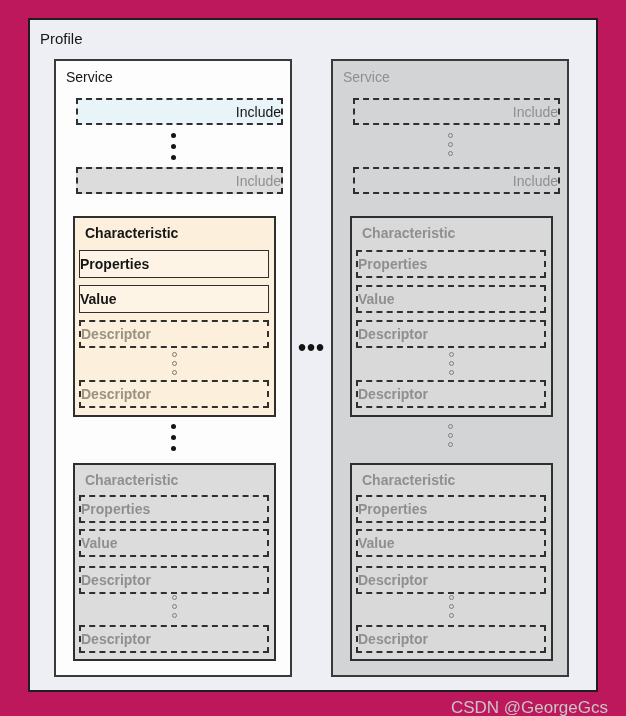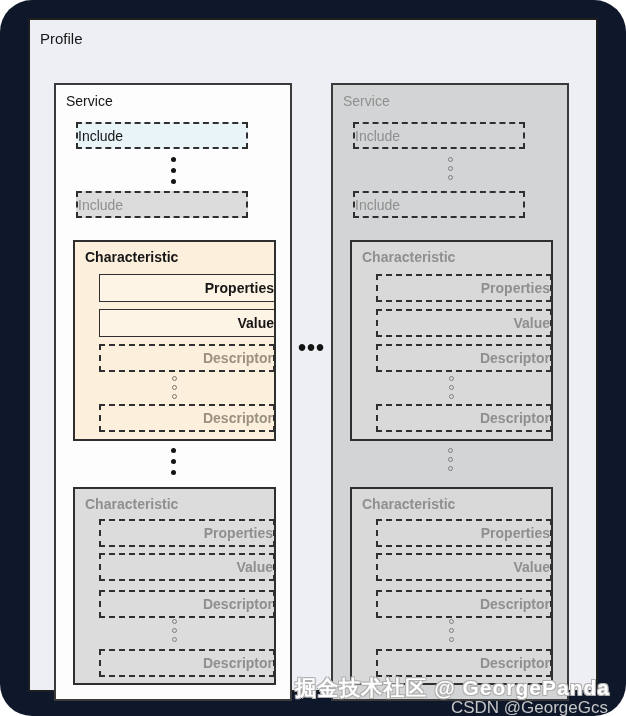--- a/index.html
+++ b/index.html
@@ -1,51 +1,51 @@
 <!DOCTYPE html>
 <html><head>
 <meta charset="utf-8">
 <style>
   html,body{margin:0;padding:0;}
   body{font-family:"Liberation Sans","DejaVu Sans",sans-serif;}
-  .page{position:relative;width:626px;height:716px;background:#0f172a;overflow:hidden;border-radius:32px;}
+  .page{position:relative;width:626px;height:716px;background:#be185d;overflow:hidden;}
 
   
   .profile{position:absolute;left:28px;top:18px;width:570px;height:674px;
     background:#edeff4;border:2px solid #1f1f1f;box-sizing:border-box;}
   .profile-label{position:absolute;left:10px;top:10px;font-size:15px;color:#161616;}
 
   
-  .svc{position:absolute;top:39px;width:238px;height:618px;border:2px solid #3a3a3a;box-sizing:border-box;margin-top:24px;}
+  .svc{position:absolute;top:39px;width:238px;height:618px;border:2px solid #3a3a3a;box-sizing:border-box;}
   .svc--active{left:24px;background:#fdfdfd;}
   .svc--muted{left:301px;background:#d3d4d5;}
   .svc-label{position:absolute;left:10px;top:8px;font-size:14px;}
   .svc--active .svc-label{color:#161616;}
   .svc--muted .svc-label{color:#8f8f8f;}
 
   
-  .inc{position:absolute;left:20px;width:172px;height:27px;box-sizing:border-box;
-    display:flex;align-items:center;justify-content:flex-start;font-size:14px;}
+  .inc{position:absolute;left:20px;width:207px;height:27px;box-sizing:border-box;
+    display:flex;align-items:center;justify-content:flex-end;font-size:14px;}
   .inc--blue{border:2px dashed #2f2f2f;background:#e8f4f8;color:#161616;top:37px;}
   .inc--gray{border:2px dashed #2f2f2f;background:#dcdcdc;color:#8f8f8f;top:106px;}
   .inc--plain1{border:2px dashed #2f2f2f;background:transparent;color:#8f8f8f;top:37px;}
   .inc--plain2{border:2px dashed #2f2f2f;background:transparent;color:#8f8f8f;top:106px;}
 
   .char{position:absolute;left:17px;width:203px;box-sizing:border-box;border:2px solid #2f2f2f;font-weight:bold;}
   .char--one{top:155px;height:201px;}
   .char--two{top:402px;height:198px;}
   .char--peach{background:#fcf0dd;}
   .char--gray{background:#dcdcdc;}
   .svc--muted .char--gray{background:#d9d9d9;}
   .char-label{position:absolute;left:10px;top:7px;font-size:14px;}
   .char--peach .char-label{color:#161616;}
   .char--gray .char-label{color:#8f8f8f;}
 
-  .row{position:absolute;left:24px;width:176px;height:28px;box-sizing:border-box;
-    display:flex;align-items:center;justify-content:flex-end;font-size:14px;}
+  .row{position:absolute;left:4px;width:190px;height:28px;box-sizing:border-box;
+    display:flex;align-items:center;justify-content:flex-start;font-size:14px;}
   .row--solid{border:1.5px solid #2f2f2f;background:#fdf4e5;color:#161616;}
   .row--dashed{border:2px dashed #2f2f2f;background:transparent;}
   .row--mutedtext{color:#8f8f8f;}
   .row--peachmuted{color:#9a9181;}
 
   
   .vdots{position:absolute;left:0;right:0;display:flex;flex-direction:column;align-items:center;gap:6px;}
   .vdots span{width:5px;height:5px;border-radius:50%;background:#141414;}
   
   .vrings{position:absolute;left:0;right:0;display:flex;flex-direction:column;align-items:center;gap:4px;}
@@ -204,15 +204,14 @@
             <span></span>
             <span></span>
           </div>
         <div class="row row--dashed row--mutedtext pos-d2b">
           <span>Descriptor</span>
         </div>
       </div>
     </div>
   </div>
 
-  <div class="wm-main">掘金技术社区 @ GeorgePanda</div>
   <div class="wm-sub">CSDN @GeorgeGcs</div>
 </div>
 
 </body></html>

